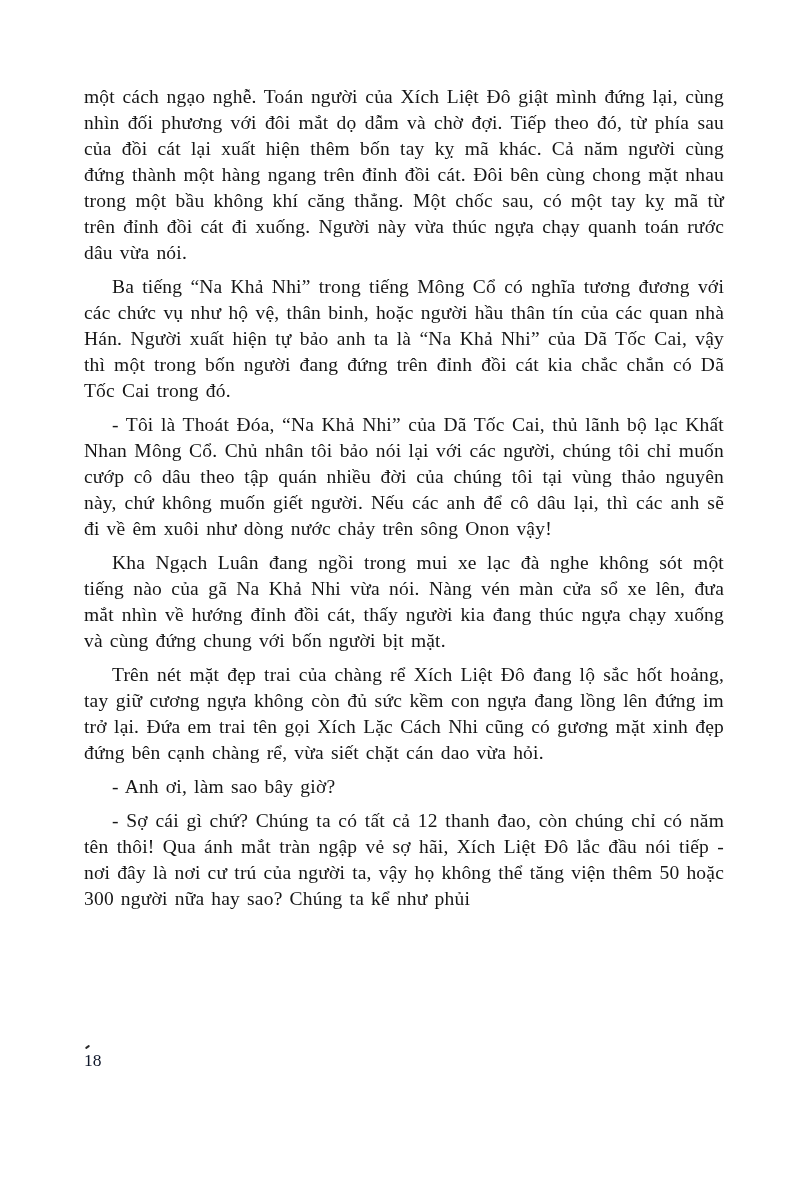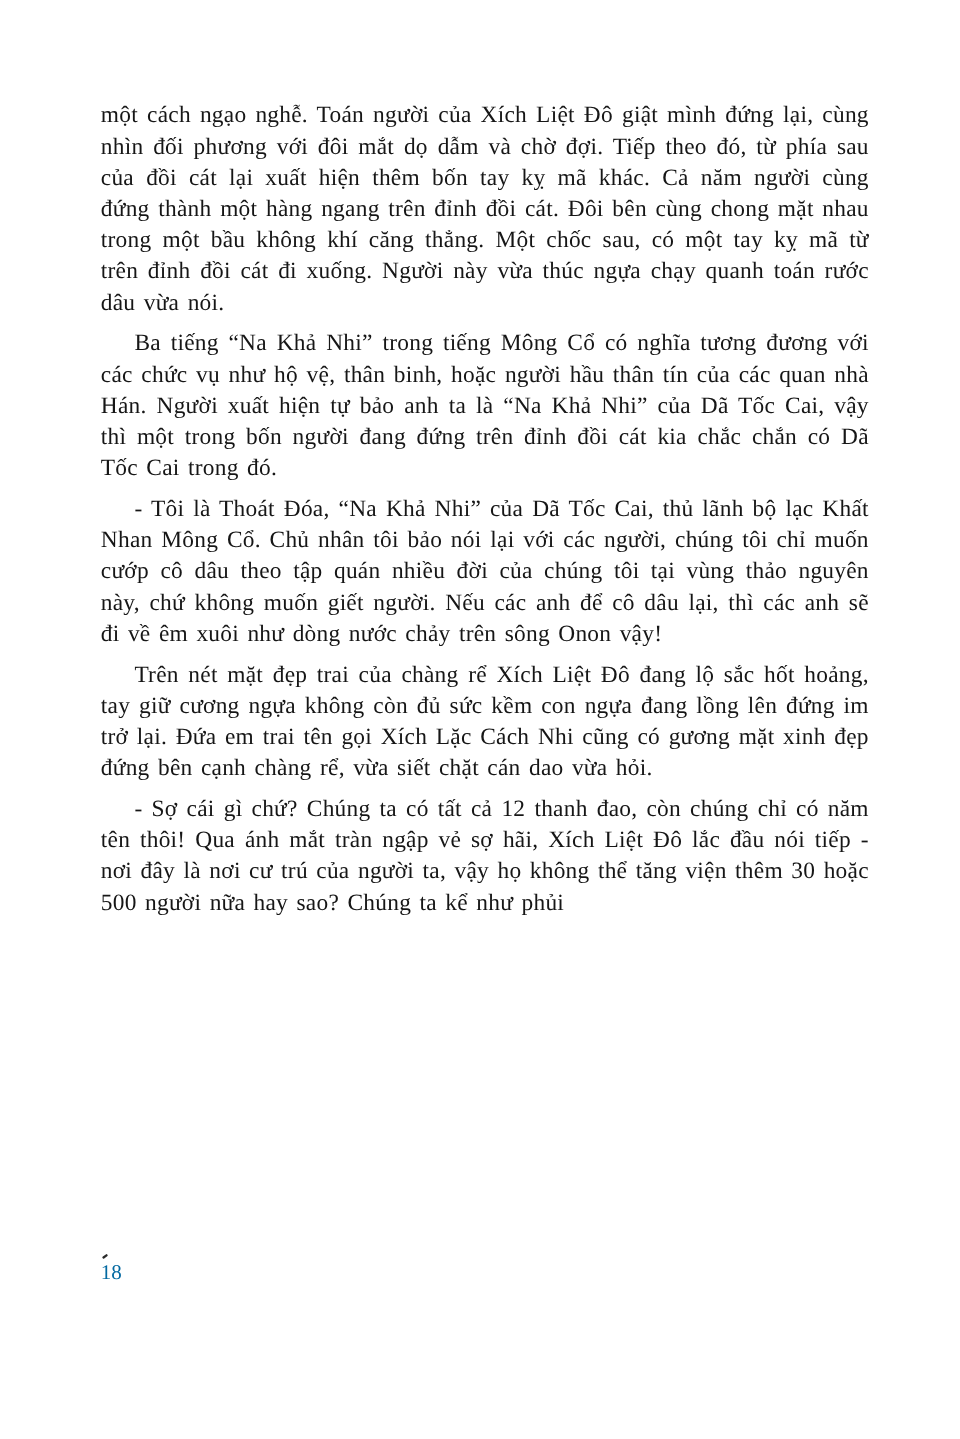--- a/index.html
+++ b/index.html
@@ -31,21 +31,21 @@
     word-spacing: 0.10em;
     letter-spacing: 0.2px;
   }
   .para.continuation {
     text-indent: 0;
   }
   .footer {
     position: absolute;
     left: 84px;
     top: 1046px;
-    color: #0369a1;
+    color: #0f172a;
   }
   .speck {
     display: block;
     width: 5px;
     height: 2px;
     margin: 0 0 3px 1px;
     background: #2a2a2a;
     transform: rotate(-35deg);
     border-radius: 1px;
   }
@@ -55,21 +55,23 @@
   }
 </style>
 </head>
 <body>
 
 <div class="page">
   <div class="text-block">
     <p class="para continuation">một cách ngạo nghễ. Toán người của Xích Liệt Đô giật mình đứng lại, cùng nhìn đối phương với đôi mắt dọ dẫm và chờ đợi. Tiếp theo đó, từ phía sau của đồi cát lại xuất hiện thêm bốn tay kỵ mã khác. Cả năm người cùng đứng thành một hàng ngang trên đỉnh đồi cát. Đôi bên cùng chong mặt nhau trong một bầu không khí căng thẳng. Một chốc sau, có một tay kỵ mã từ trên đỉnh đồi cát đi xuống. Người này vừa thúc ngựa chạy quanh toán rước dâu vừa nói.</p>
     <p class="para">Ba tiếng “Na Khả Nhi” trong tiếng Mông Cổ có nghĩa tương đương với các chức vụ như hộ vệ, thân binh, hoặc người hầu thân tín của các quan nhà Hán. Người xuất hiện tự bảo anh ta là “Na Khả Nhi” của Dã Tốc Cai, vậy thì một trong bốn người đang đứng trên đỉnh đồi cát kia chắc chắn có Dã Tốc Cai trong đó.</p>
     <p class="para">- Tôi là Thoát Đóa, “Na Khả Nhi” của Dã Tốc Cai, thủ lãnh bộ lạc Khất Nhan Mông Cổ. Chủ nhân tôi bảo nói lại với các người, chúng tôi chỉ muốn cướp cô dâu theo tập quán nhiều đời của chúng tôi tại vùng thảo nguyên này, chứ không muốn giết người. Nếu các anh để cô dâu lại, thì các anh sẽ đi về êm xuôi như dòng nước chảy trên sông Onon vậy!</p>
+    <p class="para">Kha Ngạch Luân đang ngồi trong mui xe lạc đà nghe không sót một tiếng nào của gã Na Khả Nhi vừa nói. Nàng vén màn cửa sổ xe lên, đưa mắt nhìn về hướng đỉnh đồi cát, thấy người kia đang thúc ngựa chạy xuống và cùng đứng chung với bốn người bịt mặt.</p>
     <p class="para">Trên nét mặt đẹp trai của chàng rể Xích Liệt Đô đang lộ sắc hốt hoảng, tay giữ cương ngựa không còn đủ sức kềm con ngựa đang lồng lên đứng im trở lại. Đứa em trai tên gọi Xích Lặc Cách Nhi cũng có gương mặt xinh đẹp đứng bên cạnh chàng rể, vừa siết chặt cán dao vừa hỏi.</p>
-    <p class="para">- Sợ cái gì chứ? Chúng ta có tất cả 12 thanh đao, còn chúng chỉ có năm tên thôi! Qua ánh mắt tràn ngập vẻ sợ hãi, Xích Liệt Đô lắc đầu nói tiếp - nơi đây là nơi cư trú của người ta, vậy họ không thể tăng viện thêm 30 hoặc 500 người nữa hay sao? Chúng ta kể như phủi</p>
+    <p class="para">- Anh ơi, làm sao bây giờ?</p>
+    <p class="para">- Sợ cái gì chứ? Chúng ta có tất cả 12 thanh đao, còn chúng chỉ có năm tên thôi! Qua ánh mắt tràn ngập vẻ sợ hãi, Xích Liệt Đô lắc đầu nói tiếp - nơi đây là nơi cư trú của người ta, vậy họ không thể tăng viện thêm 50 hoặc 300 người nữa hay sao? Chúng ta kể như phủi</p>
   </div>
 
   <div class="footer">
     <span class="speck"></span>
     <span class="page-number">18</span>
   </div>
 </div>
 
 </body></html>

